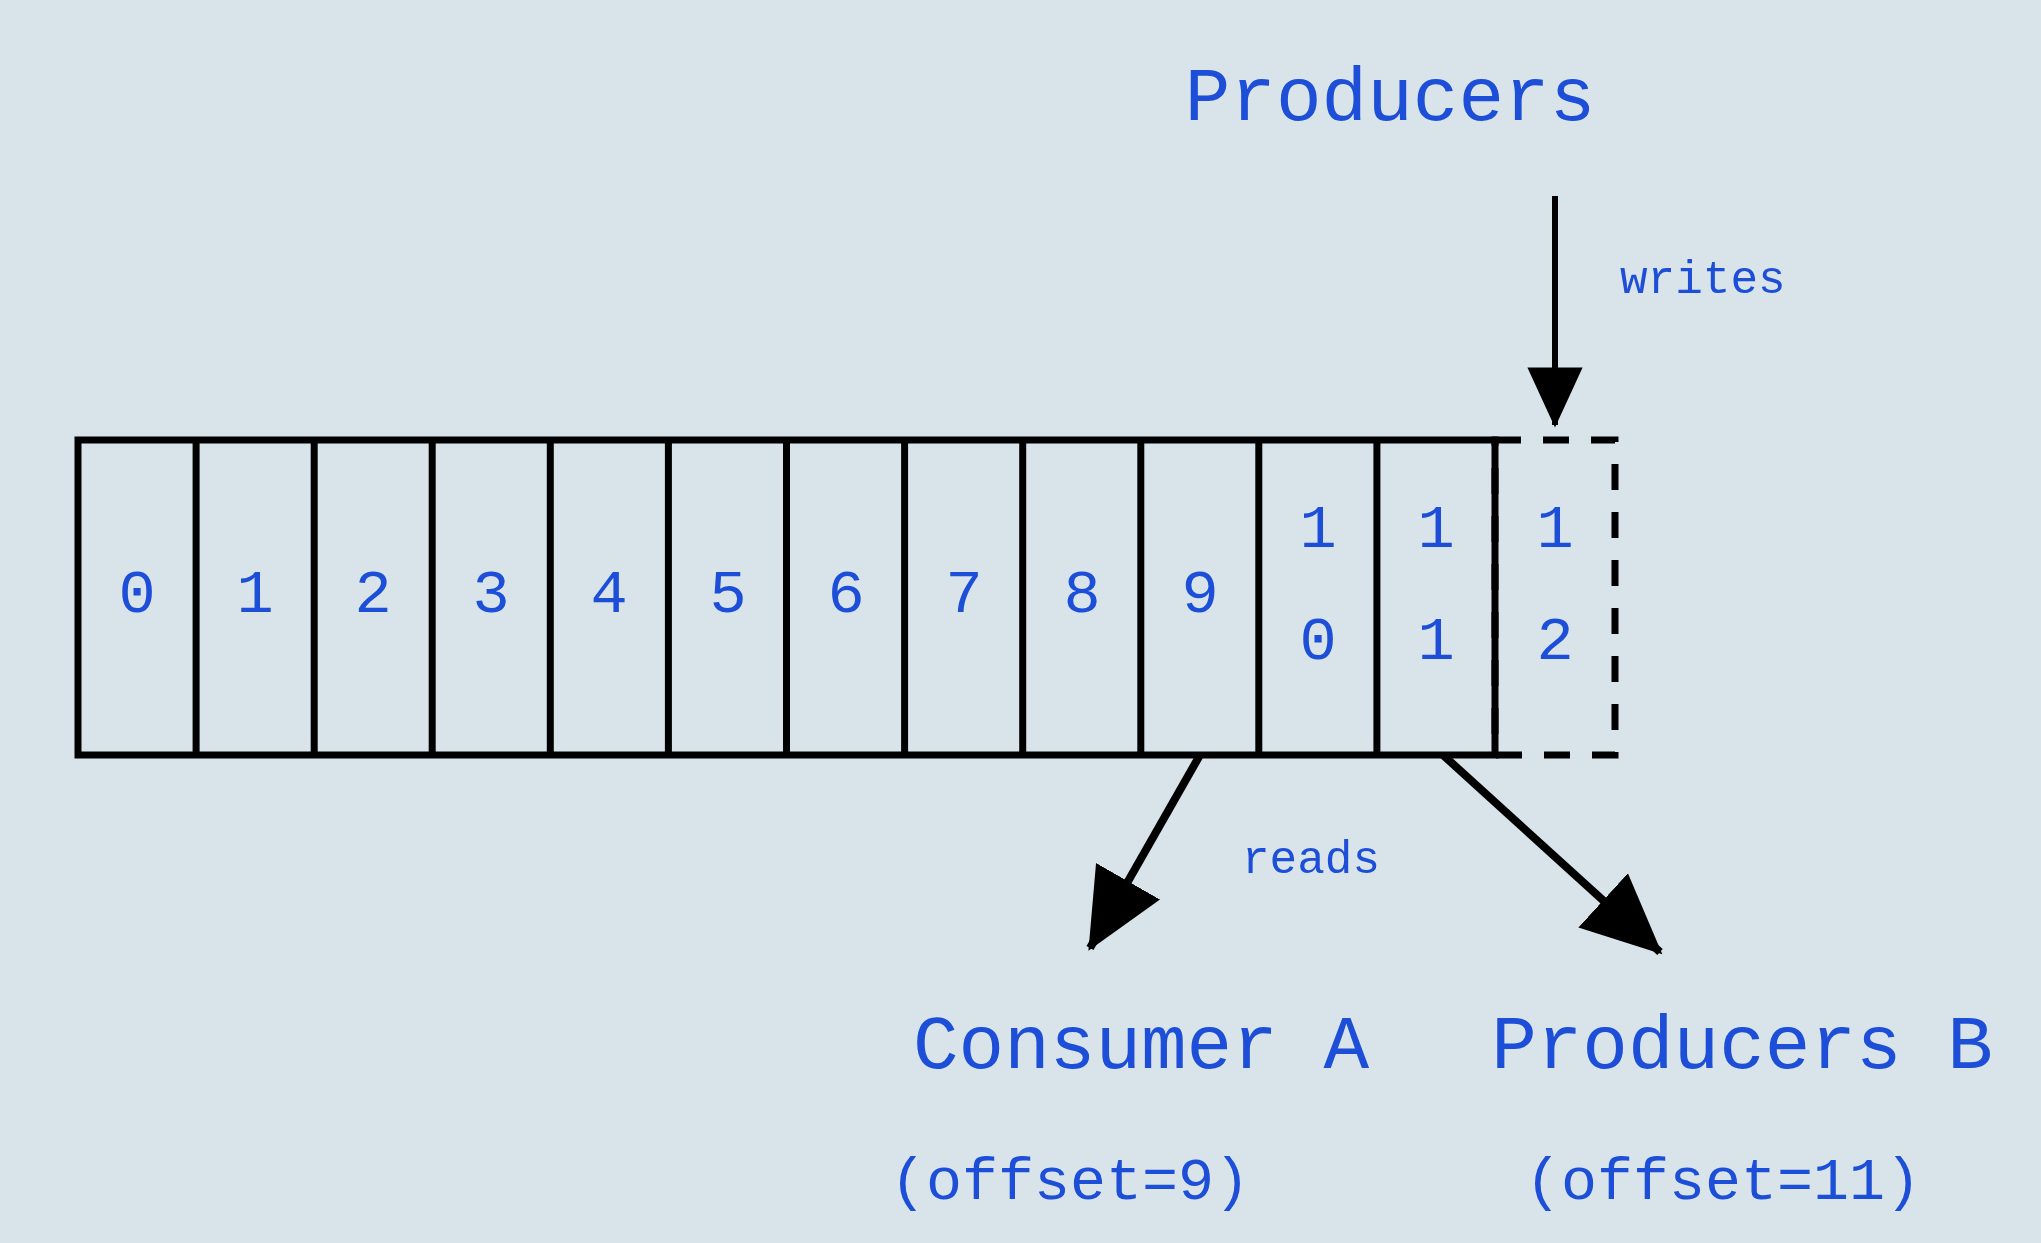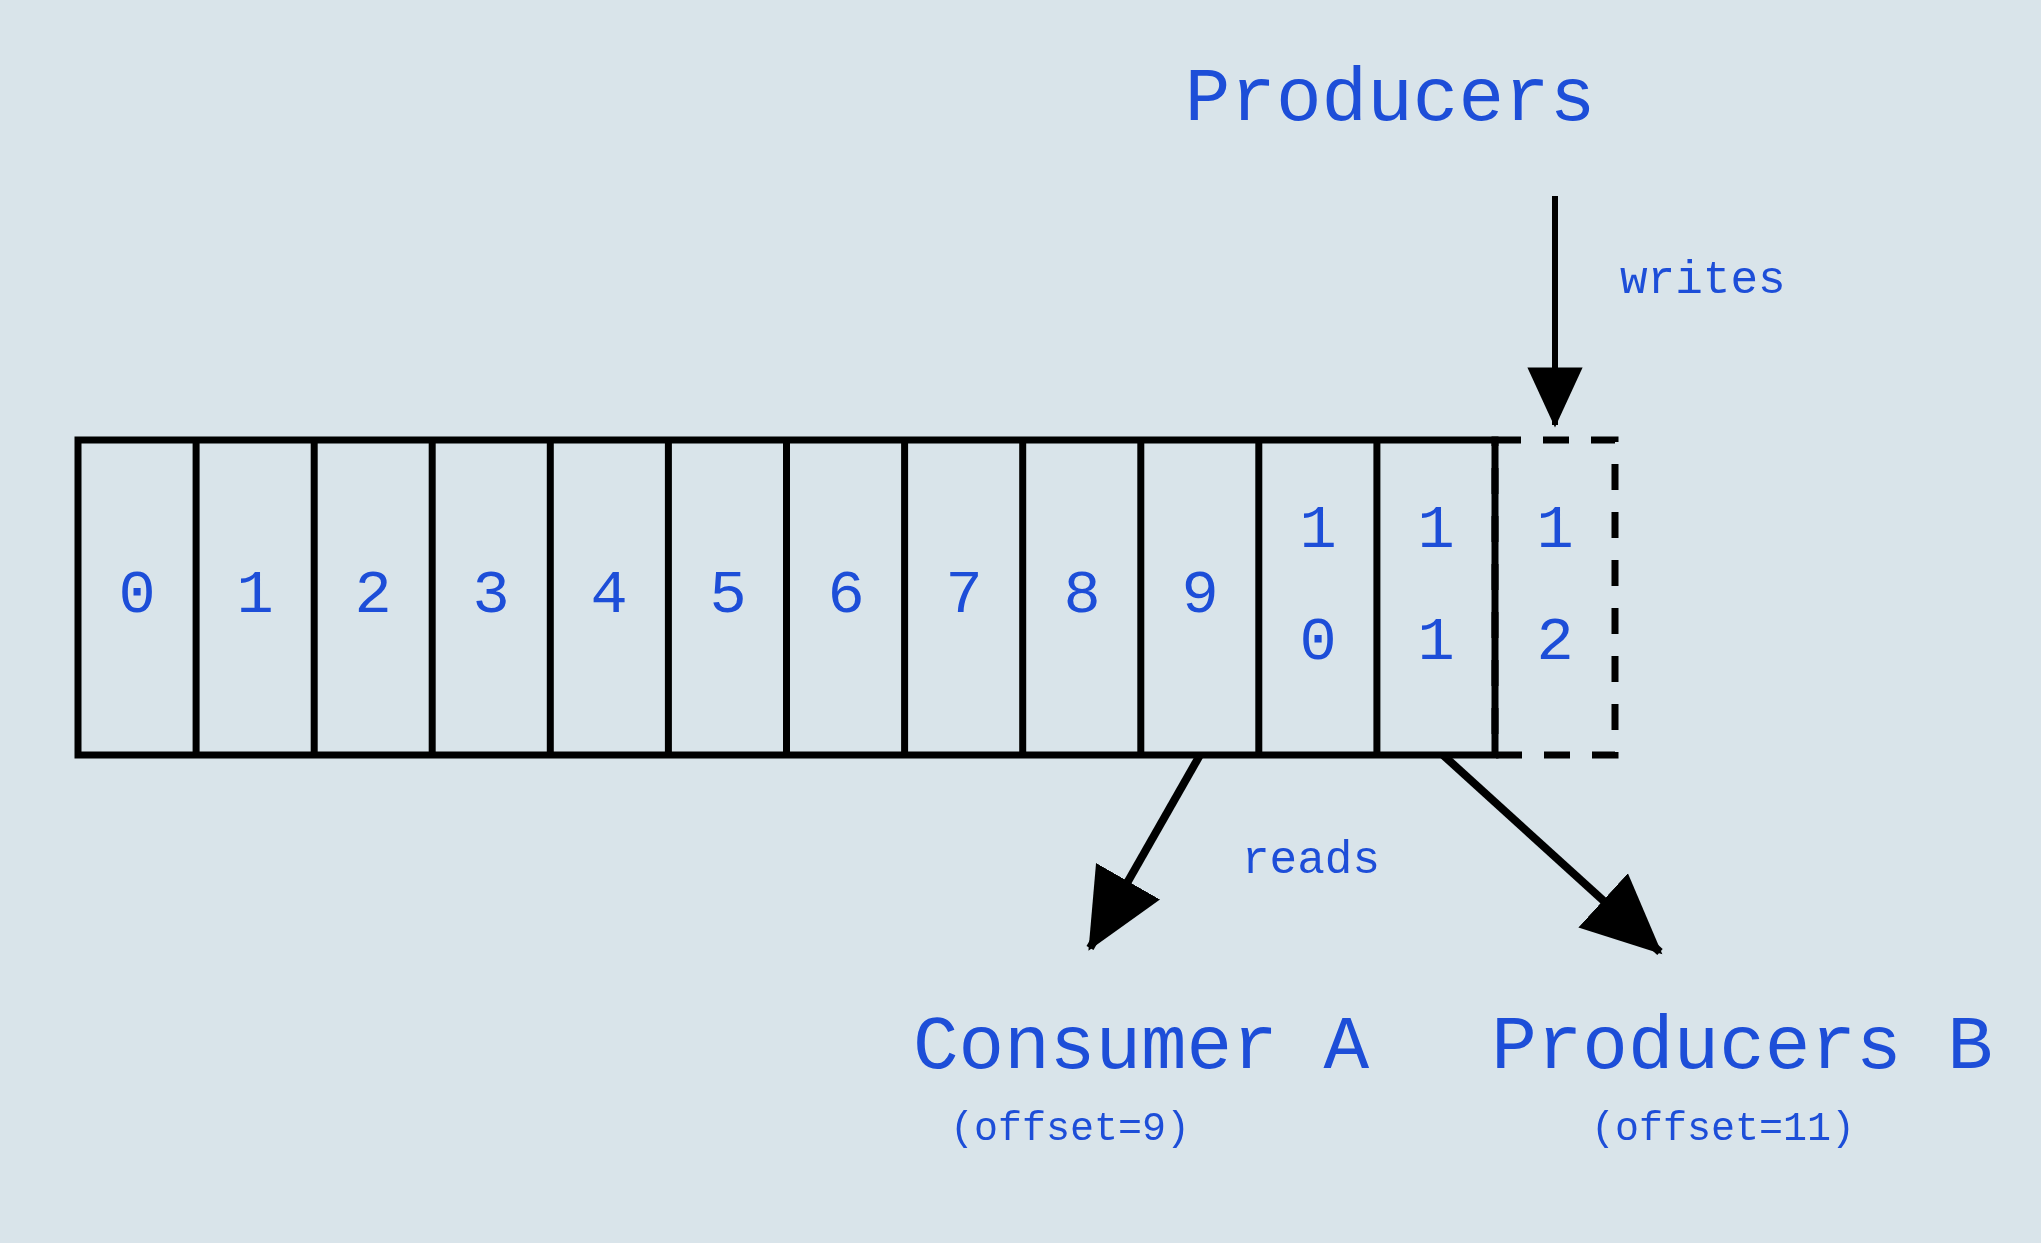--- a/index.html
+++ b/index.html
@@ -26,21 +26,21 @@
   }
   .txt {
     position: absolute;
     white-space: pre;
     color: #1d4ed8;
     font-family: Liberation Mono, monospace;
     line-height: 1.0;
   }
   .label-big   { font-size: 76px; }
   .label-mid   { font-size: 46px; }
-  .label-small { font-size: 40px; }
+  .label-small { font-size: 60px; margin-top: 43px; }
   .cell-num    { font-size: 62px; }
   .centerx     { transform: translateX(-50%); }
 </style>
 </head>
 <body>
 
 <div id="stage">
 
   <div class="txt label-big centerx" style="left:1390px; top:62px;">Producers</div>
 

